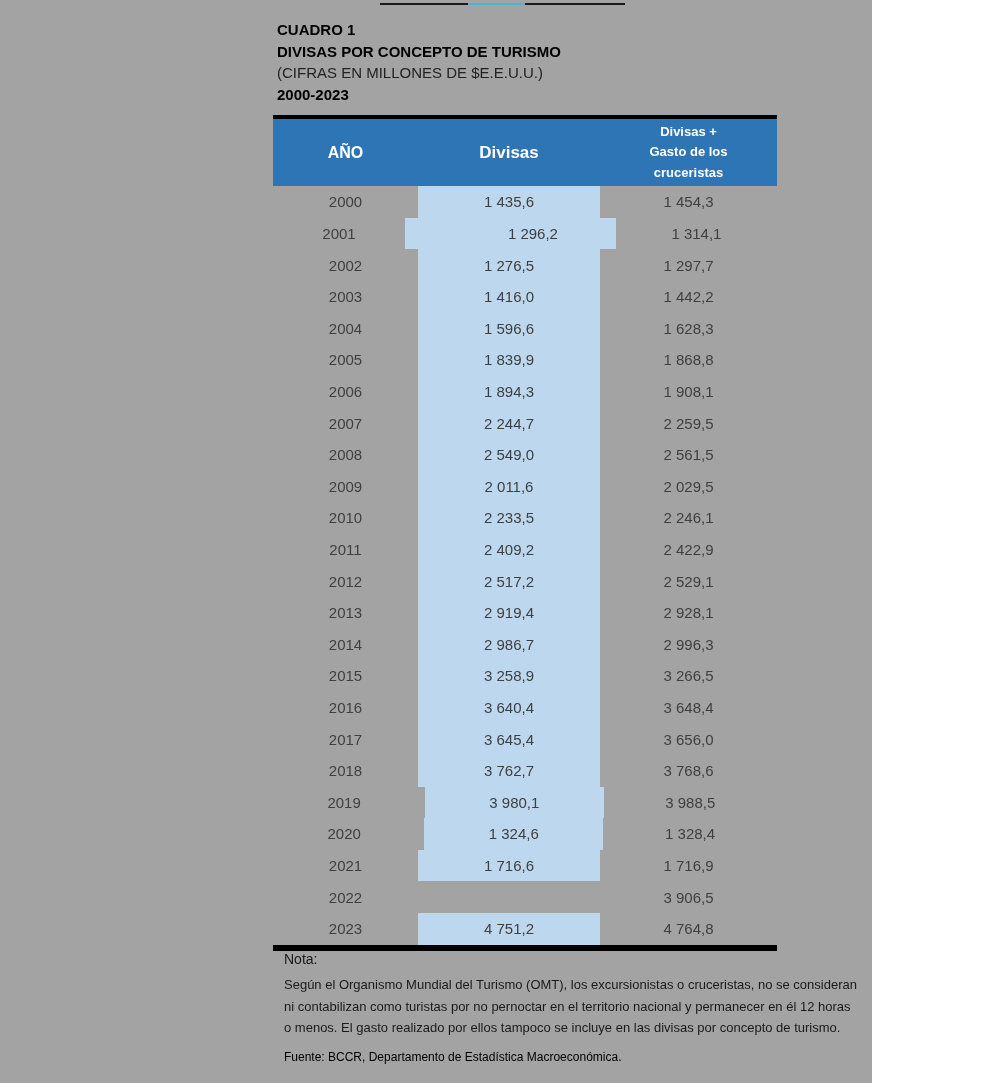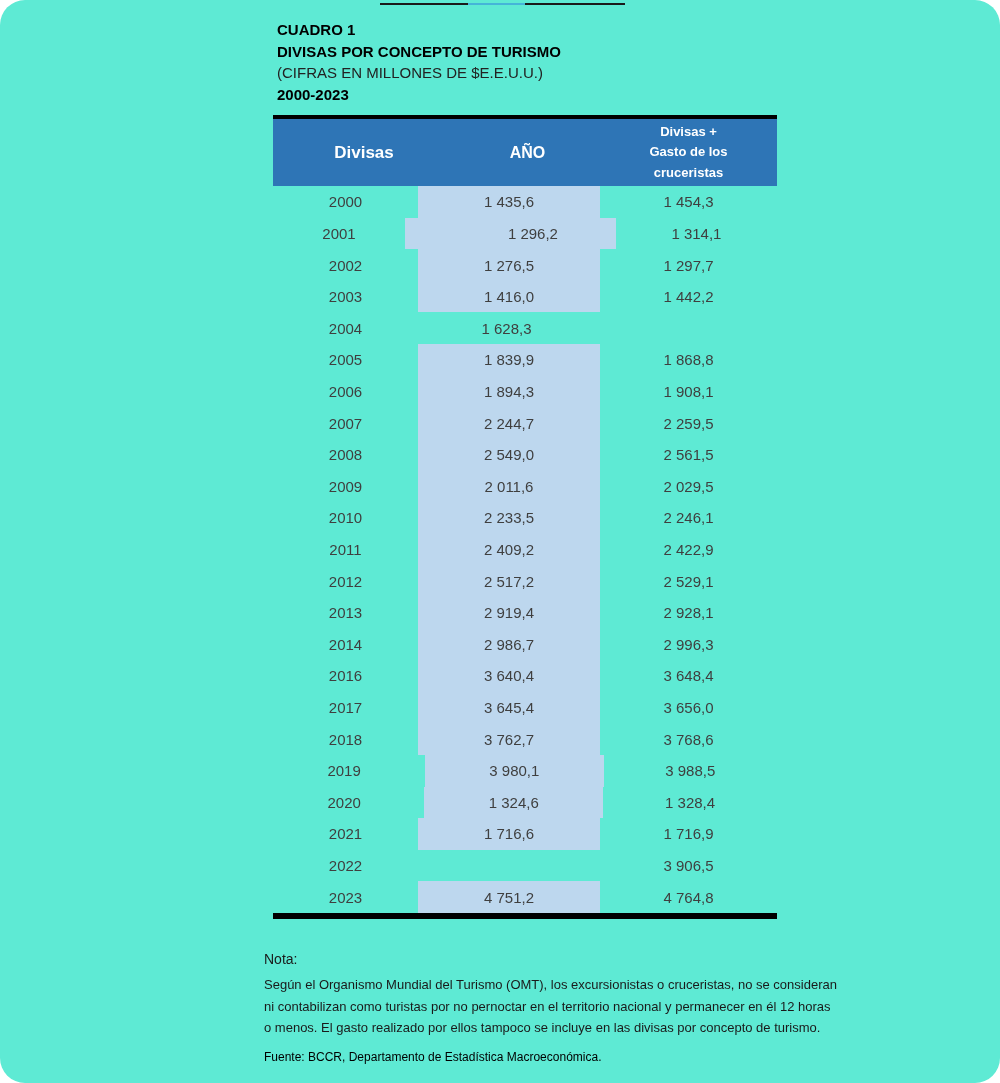--- a/index.html
+++ b/index.html
@@ -1,23 +1,22 @@
 <!DOCTYPE html>
 <html><head>
 <meta charset="utf-8">
 <style>
   html, body { margin: 0; padding: 0; background: #ffffff; }
   .page {
     position: relative;
-    width: 1000px;
+    width: 872px;
     height: 1083px;
-    background: #5eead4;
+    background: #a3a3a3;
     font-family: "Liberation Sans", sans-serif;
     overflow: hidden;
-    border-radius: 25px;
   }
 
   
   .top-rule {
     position: absolute;
     left: 380px; top: 3px;
     width: 245px; height: 2px;
     display: flex;
   }
   .top-rule .seg-dark { background: #1a1a1a; height: 100%; }
@@ -72,21 +71,21 @@
     color: #3f3f3f;
     white-space: nowrap;
   }
   .c1 { width: 145px; }
   .c2 { width: 182px; }
   .c3 { width: 177px; }
 
   
   .note-block {
     position: absolute;
-    left: 264px; top: 951px;
+    left: 284px; top: 951px;
     color: #1a1a1a;
   }
   .nota-label { font-size: 14px; margin-bottom: 7px; }
   .note-line { font-size: 13px; line-height: 21.5px; white-space: nowrap; }
   .fuente { margin-top: 11px; font-size: 12px; white-space: nowrap; color: #000000; }
 </style>
 </head>
 <body>
 
 <div class="page">
@@ -100,22 +99,22 @@
   <div class="title-block">
     <div class="title-line">CUADRO 1</div>
     <div class="title-line">DIVISAS POR CONCEPTO DE TURISMO</div>
     <div class="title-line units">(CIFRAS EN MILLONES DE $E.E.U.U.)</div>
     <div class="title-line">2000-2023</div>
   </div>
 
   <div class="table-wrap">
     <div class="table-top-rule"></div>
     <div class="thead" style="background: rgb(46, 117, 182);">
+      <div class="th th1">AÑO</div>
       <div class="th th2">Divisas</div>
-      <div class="th th1">AÑO</div>
       <div class="th th3">
         <span>Divisas +</span>
         <span>Gasto de los</span>
         <span>cruceristas</span>
       </div>
     </div>
     <div class="tbody">
         <div class="trow">
           <div class="cell c1">2000</div>
           <div class="cell c2" style="background: rgb(189, 215, 238);">1 435,6</div>
@@ -131,20 +130,21 @@
           <div class="cell c2" style="background: rgb(189, 215, 238);">1 276,5</div>
           <div class="cell c3">1 297,7</div>
         </div>
         <div class="trow">
           <div class="cell c1">2003</div>
           <div class="cell c2" style="background: rgb(189, 215, 238);">1 416,0</div>
           <div class="cell c3">1 442,2</div>
         </div>
         <div class="trow">
           <div class="cell c1">2004</div>
+          <div class="cell c2" style="background: rgb(189, 215, 238);">1 596,6</div>
           <div class="cell c3">1 628,3</div>
         </div>
         <div class="trow">
           <div class="cell c1">2005</div>
           <div class="cell c2" style="background: rgb(189, 215, 238);">1 839,9</div>
           <div class="cell c3">1 868,8</div>
         </div>
         <div class="trow">
           <div class="cell c1">2006</div>
           <div class="cell c2" style="background: rgb(189, 215, 238);">1 894,3</div>
@@ -182,20 +182,25 @@
         </div>
         <div class="trow">
           <div class="cell c1">2013</div>
           <div class="cell c2" style="background: rgb(189, 215, 238);">2 919,4</div>
           <div class="cell c3">2 928,1</div>
         </div>
         <div class="trow">
           <div class="cell c1">2014</div>
           <div class="cell c2" style="background: rgb(189, 215, 238);">2 986,7</div>
           <div class="cell c3">2 996,3</div>
+        </div>
+        <div class="trow">
+          <div class="cell c1">2015</div>
+          <div class="cell c2" style="background: rgb(189, 215, 238);">3 258,9</div>
+          <div class="cell c3">3 266,5</div>
         </div>
         <div class="trow">
           <div class="cell c1">2016</div>
           <div class="cell c2" style="background: rgb(189, 215, 238);">3 640,4</div>
           <div class="cell c3">3 648,4</div>
         </div>
         <div class="trow">
           <div class="cell c1">2017</div>
           <div class="cell c2" style="background: rgb(189, 215, 238);">3 645,4</div>
           <div class="cell c3">3 656,0</div>

